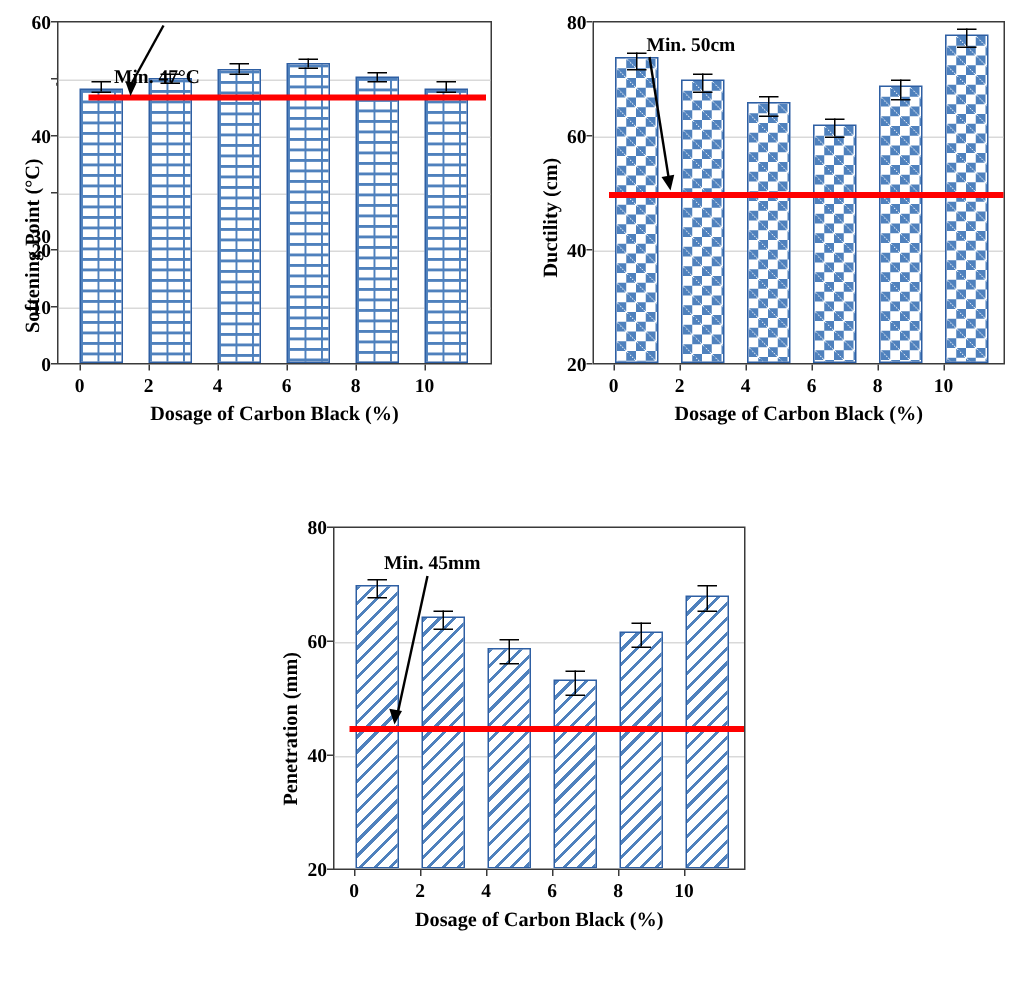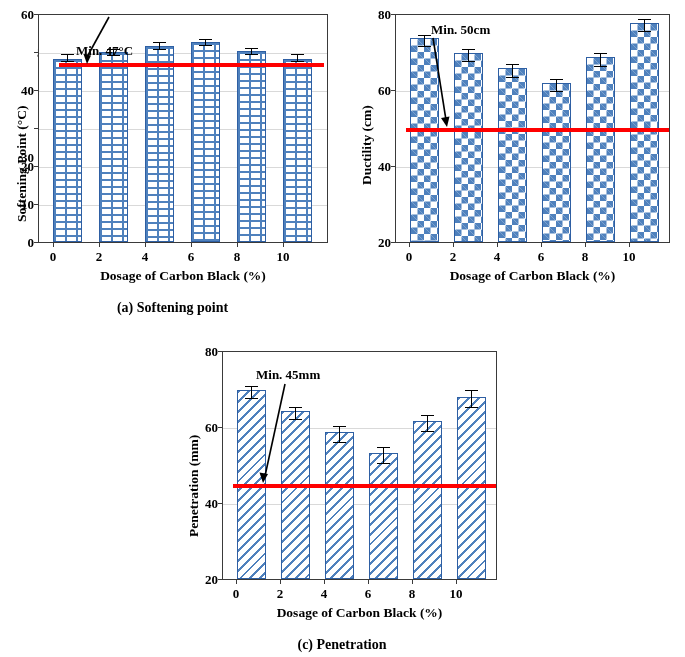--- a/index.html
+++ b/index.html
@@ -212,21 +212,20 @@
 
   <div class="xtick" style="left:38px; top:250px; width:30px;">0</div>
   <div class="xtick" style="left:84px; top:250px; width:30px;">2</div>
   <div class="xtick" style="left:130px; top:250px; width:30px;">4</div>
   <div class="xtick" style="left:176px; top:250px; width:30px;">6</div>
   <div class="xtick" style="left:222px; top:250px; width:30px;">8</div>
   <div class="xtick" style="left:268px; top:250px; width:30px;">10</div>
 
   <div class="xlabel" style="left:38px; top:268px; width:290px;">Dosage of Carbon Black (%)</div>
 
-  <div class="caption" style="left:0px; top:300px;">(a) Softening point</div>
 </div>
 
 <div class="panel" style="left:345px; top:0px; width:340px; height:320px;">
 
   <div class="ylabel" style="left:14px; top:185px;">Ductility (cm)</div>
 
   <div class="ytick" style="left:20px; top:236px; width:26px;">20</div>
   <div class="ytick" style="left:20px; top:160px; width:26px;">40</div>
   <div class="ytick" style="left:20px; top:84px; width:26px;">60</div>
   <div class="ytick" style="left:20px; top:8px; width:26px;">80</div>
@@ -367,14 +366,13 @@
 
   <div class="xtick" style="left:49px; top:250px; width:30px;">0</div>
   <div class="xtick" style="left:93px; top:250px; width:30px;">2</div>
   <div class="xtick" style="left:137px; top:250px; width:30px;">4</div>
   <div class="xtick" style="left:181px; top:250px; width:30px;">6</div>
   <div class="xtick" style="left:225px; top:250px; width:30px;">8</div>
   <div class="xtick" style="left:269px; top:250px; width:30px;">10</div>
 
   <div class="xlabel" style="left:50px; top:268px; width:275px;">Dosage of Carbon Black (%)</div>
 
-  <div class="caption" style="left:0px; top:300px;">(c) Penetration</div>
 </div>
 
 </body></html>

